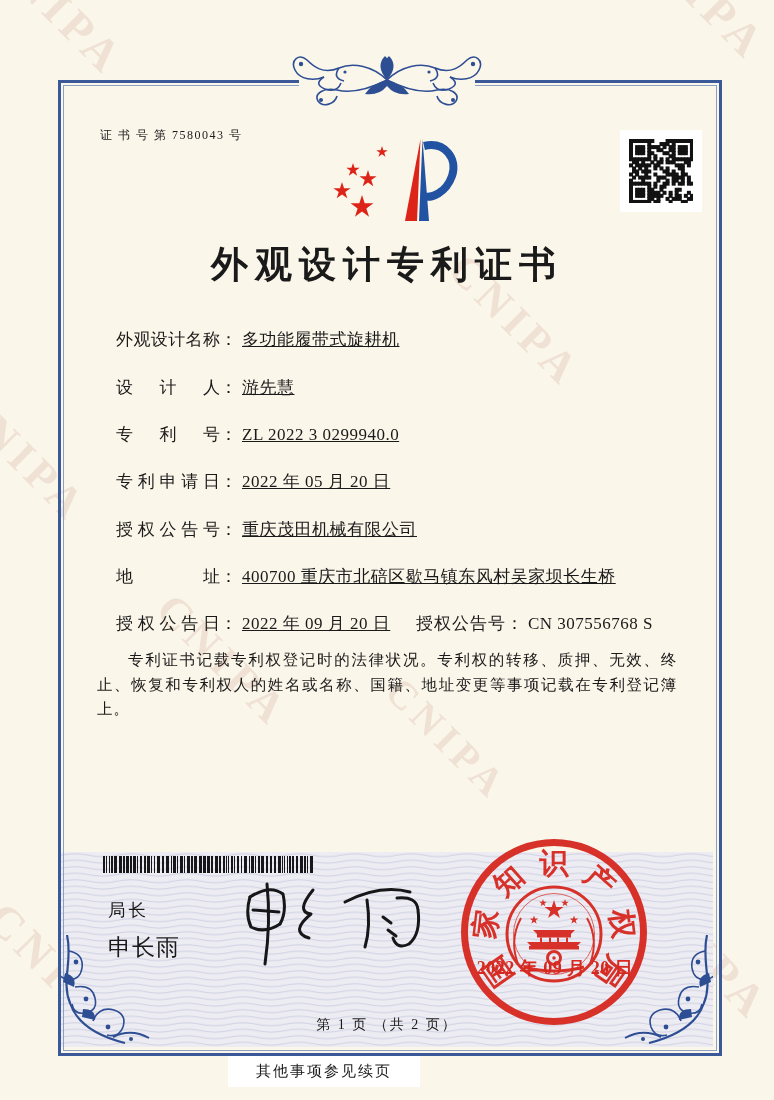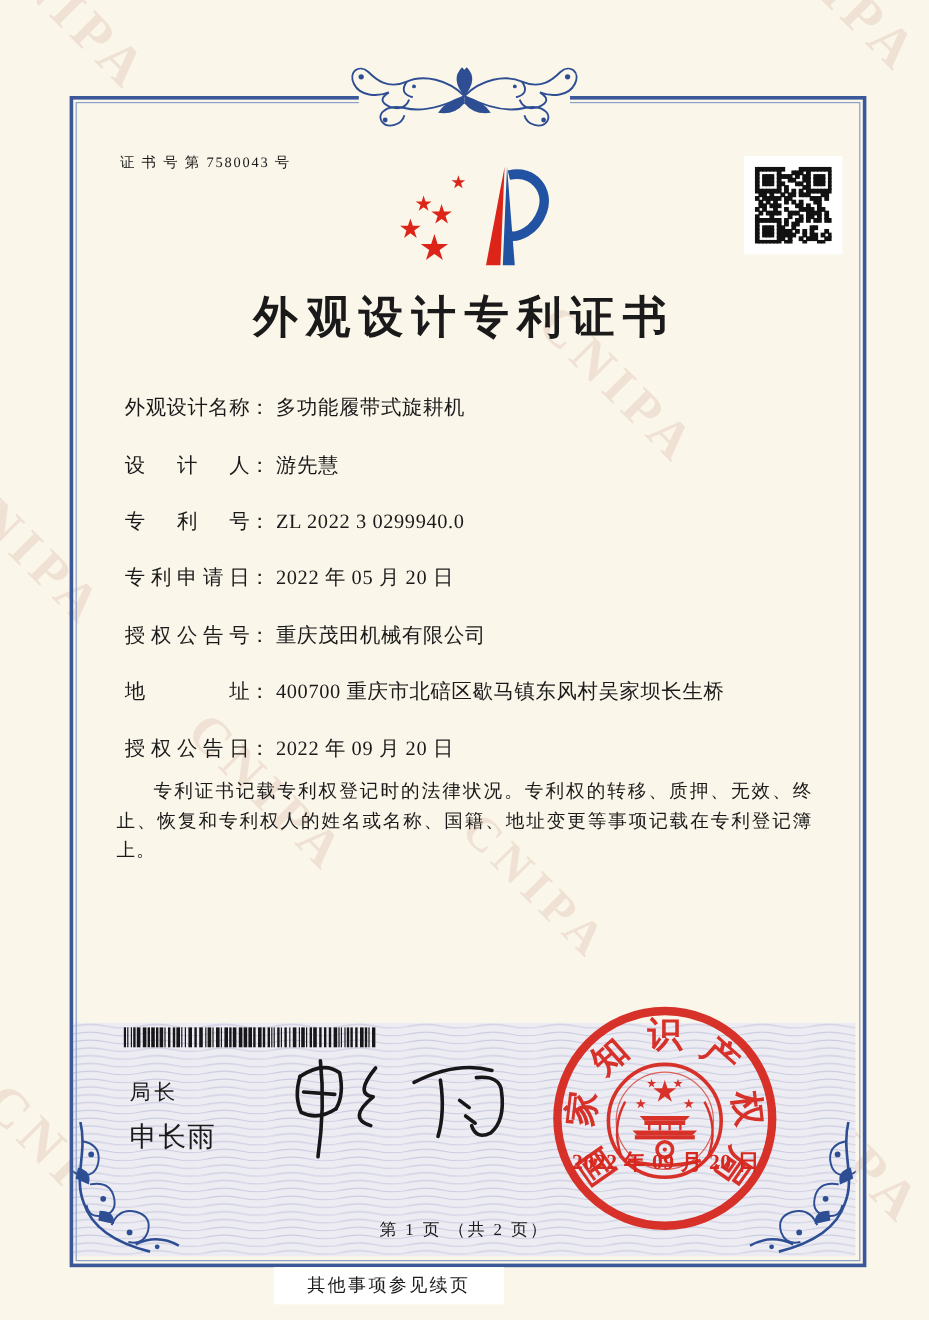--- a/index.html
+++ b/index.html
@@ -25,21 +25,21 @@
   
   .cert-no{left:100px;top:127px;font-size:12px;letter-spacing:1.5px;z-index:5;}
   #logo{left:325px;top:126px;z-index:5;}
   #qrbox{left:620px;top:130px;width:82px;height:82px;background:#fff;z-index:5;}
   #qr{position:absolute;left:9px;top:9px;}
   .title{
     left:58px;top:240px;width:658px;text-align:center;font-size:37px;font-weight:bold;
     letter-spacing:7px;z-index:5;
   }
   
-  .row{left:104px;width:600px;font-size:17px;z-index:5;white-space:nowrap;}
+  .row{left:116px;width:600px;font-size:17px;z-index:5;white-space:nowrap;text-decoration:underline;}
   .flabel{display:inline-block;width:104px;text-align:justify;text-align-last:justify;vertical-align:top;}
   .colon{display:inline-block;}
   .fvalue{margin-left:5px;letter-spacing:0.5px;}
   .pair2{position:absolute;left:300px;top:0;}
   .pair2 .flabel2{letter-spacing:1px;}
   
   .paras{left:97px;top:648px;width:580px;z-index:5;font-size:15.5px;line-height:24.5px;
     text-align:justify;letter-spacing:0.8px;}
   .paras p{margin:0;text-indent:2em;}
   
@@ -407,20 +407,23 @@
   <span class="flabel">专利申请日</span><span class="colon">：</span><span class="fvalue">2022 年 05 月 20 日</span>
 </div>
 <div class="abs row" style="top:518px">
   <span class="flabel">授权公告号</span><span class="colon">：</span><span class="fvalue">重庆茂田机械有限公司</span>
 </div>
 <div class="abs row" style="top:565px">
   <span class="flabel">地址</span><span class="colon">：</span><span class="fvalue">400700 重庆市北碚区歇马镇东风村吴家坝长生桥</span>
 </div>
 <div class="abs row" style="top:612px">
   <span class="flabel">授权公告日</span><span class="colon">：</span><span class="fvalue">2022 年 09 月 20 日</span>
+  <span class="pair2">
+    <span class="flabel2">授权公告号</span><span class="colon">：</span><span class="fvalue">CN 307556768 S</span>
+  </span>
 </div>
 
 <div class="abs paras">
   <p>专利证书记载专利权登记时的法律状况。专利权的转移、质押、无效、终止、恢复和专利权人的姓名或名称、国籍、地址变更等事项记载在专利登记簿上。</p>
 </div>
 
 <svg id="barcode" class="abs" width="210" height="17">
     <rect x="0" y="0" width="2" height="17" fill="#17171a"></rect>
     <rect x="3" y="0" width="1" height="17" fill="#17171a"></rect>
     <rect x="6" y="0" width="1" height="17" fill="#17171a"></rect>

